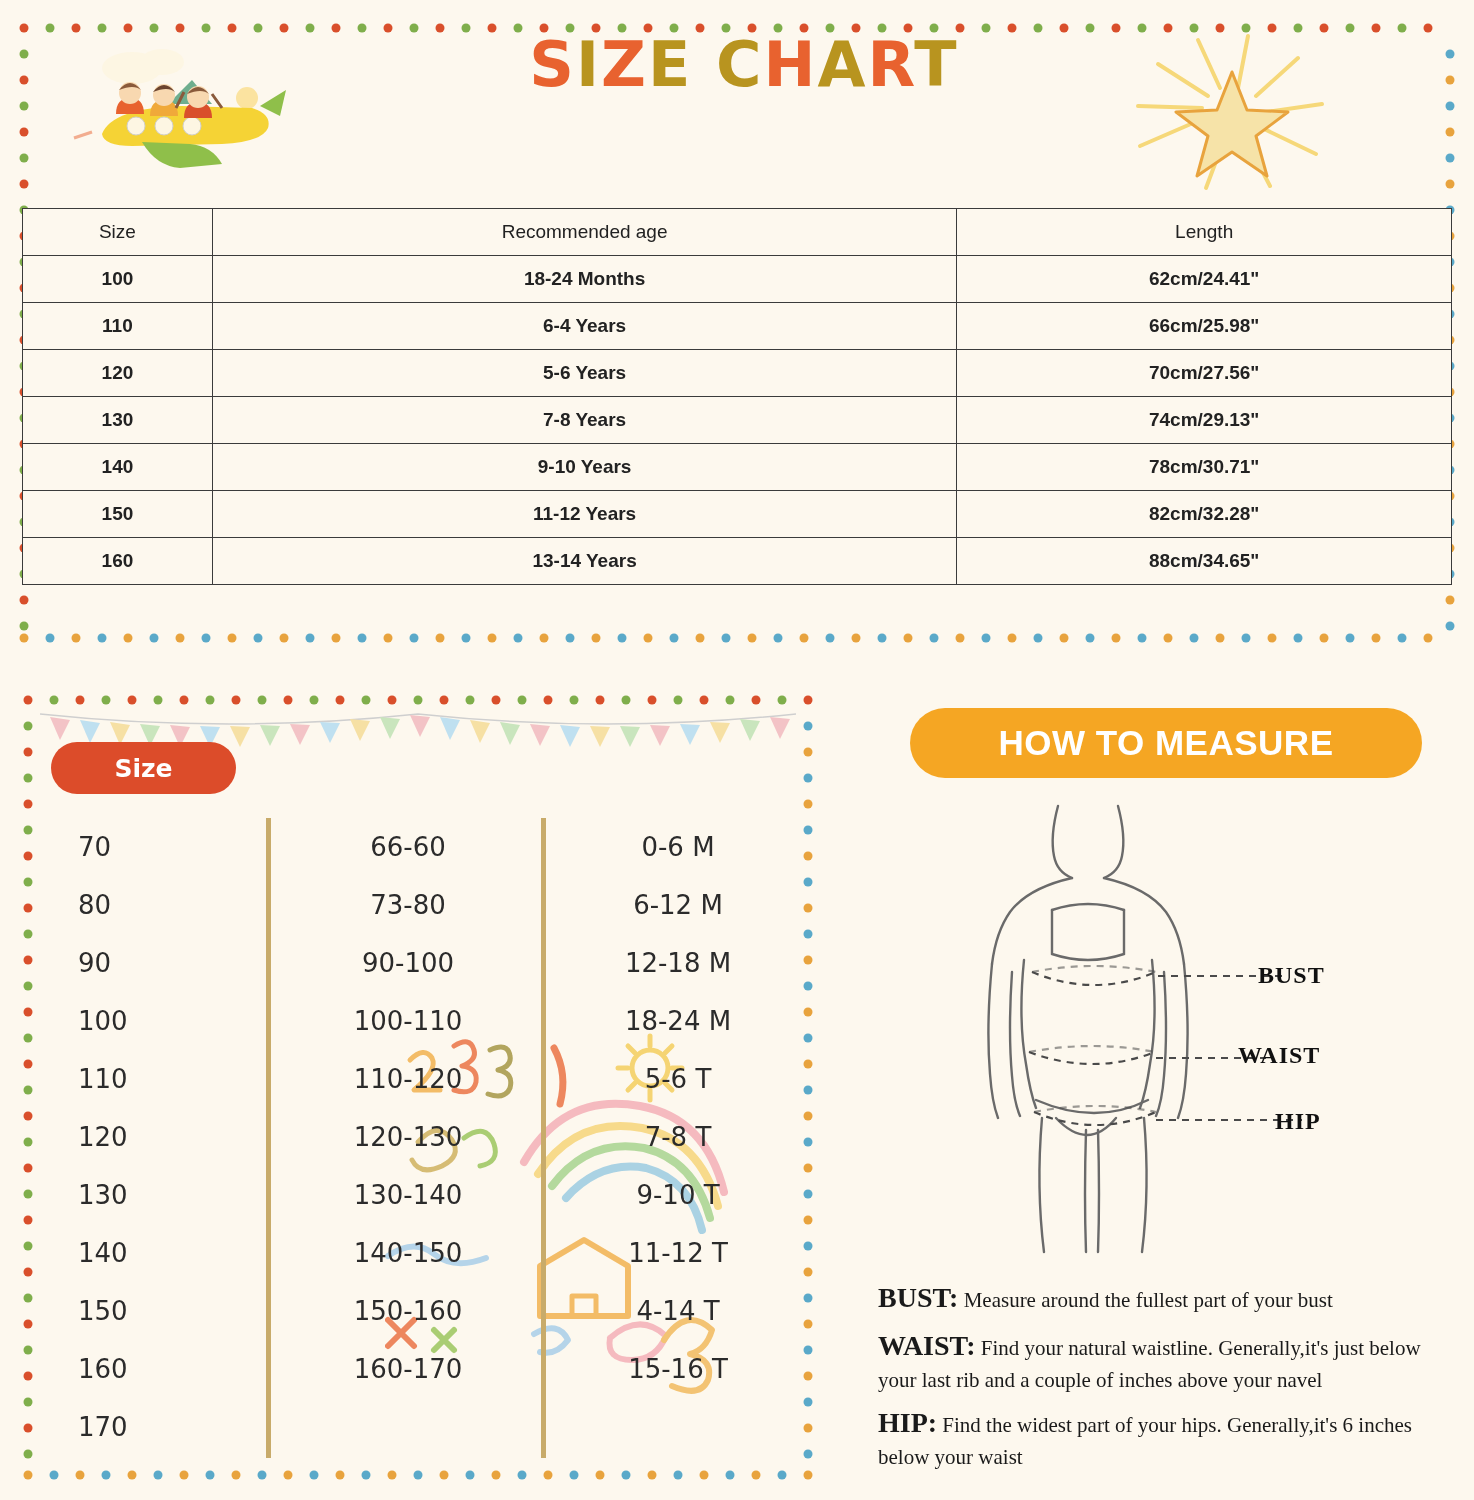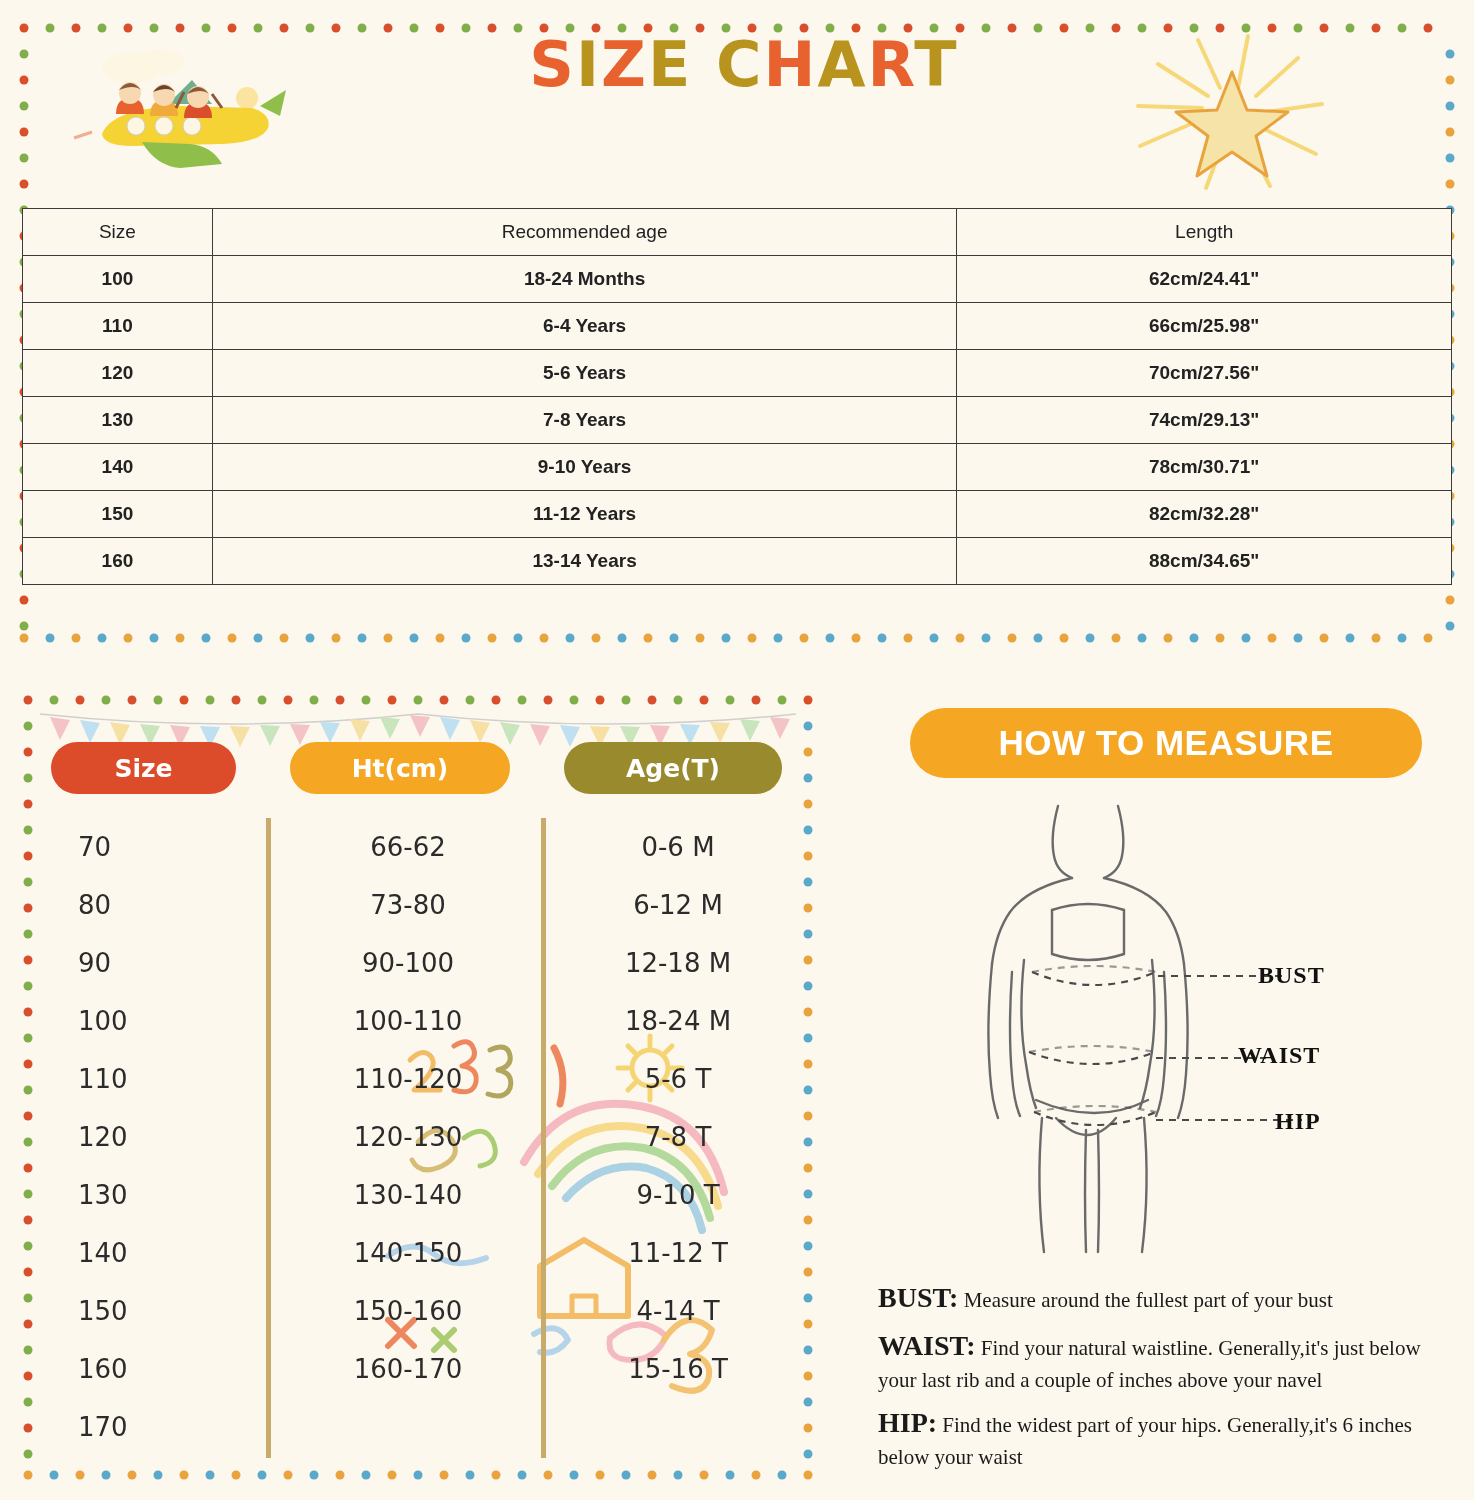--- a/index.html
+++ b/index.html
@@ -573,22 +573,20 @@
         <polygon points="580,18 600,19 590,39" fill="#c9e5bd"></polygon>
         <polygon points="610,17 630,18 620,38" fill="#f3c3c6"></polygon>
         <polygon points="640,16 660,17 650,37" fill="#bfe0f0"></polygon>
         <polygon points="670,14 690,15 680,35" fill="#f6e0a4"></polygon>
         <polygon points="700,11 720,13 710,33" fill="#c9e5bd"></polygon>
         <polygon points="730,9 750,11 740,31" fill="#f3c3c6"></polygon>
       </g>
     </svg>
 
     <div class="pill" id="pill-size">Size</div>
-    <div class="pill" id="pill-ht">Ht(cm)</div>
-    <div class="pill" id="pill-age">Age(T)</div>
 
     <svg id="doodles" viewBox="0 0 450 440">
       <g fill="none" stroke-width="5" stroke-linecap="round" stroke-linejoin="round" opacity=".75">
         <path d="M52 40 q14 -14 22 -2 q6 12 -18 32 l26 0" stroke="#f0a93a"></path>
         <path d="M96 26 q16 -10 20 4 q3 10 -12 16 q16 2 14 16 q-3 14 -22 8" stroke="#e8622f"></path>
         <path d="M132 30 q18 -8 20 6 q2 10 -12 14 q16 3 12 18 q-5 12 -22 6" stroke="#9a8a2e"></path>
         <circle cx="292" cy="48" r="18" stroke="#f3c94a"></circle>
         <g stroke="#f3c94a">
             <line x1="292" y1="16" x2="292" y2="26"></line>
             <line x1="292" y1="70" x2="292" y2="80"></line>
@@ -628,21 +626,21 @@
       <div class="cell">110</div>
       <div class="cell">120</div>
       <div class="cell">130</div>
       <div class="cell">140</div>
       <div class="cell">150</div>
       <div class="cell">160</div>
       <div class="cell">170</div>
     </div>
 
     <div class="col-list" id="col-ht">
-      <div class="cell">66-62</div>
+      <div class="cell">66-60</div>
       <div class="cell">73-80</div>
       <div class="cell">90-100</div>
       <div class="cell">100-110</div>
       <div class="cell">110-120</div>
       <div class="cell">120-130</div>
       <div class="cell">130-140</div>
       <div class="cell">140-150</div>
       <div class="cell">150-160</div>
       <div class="cell">160-170</div>
     </div>

